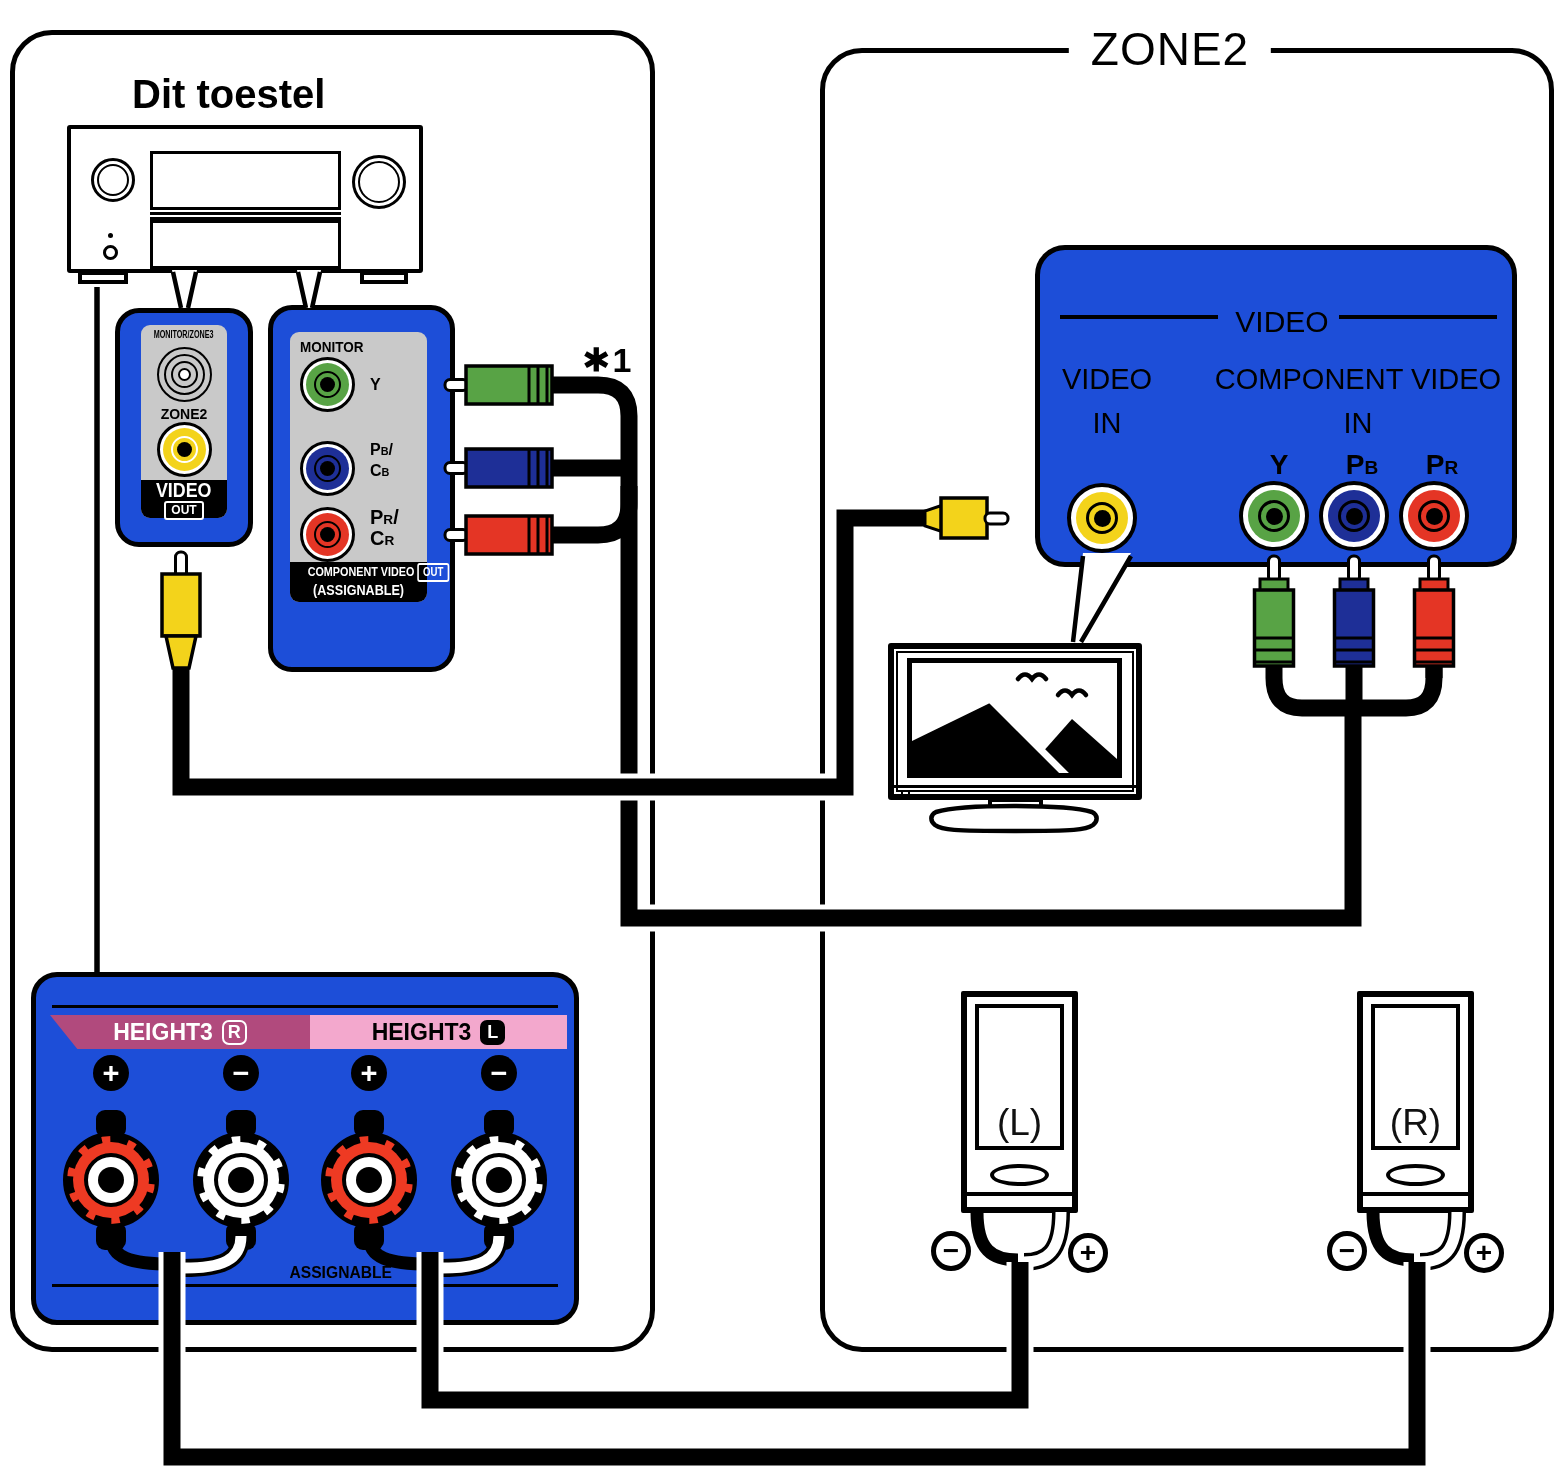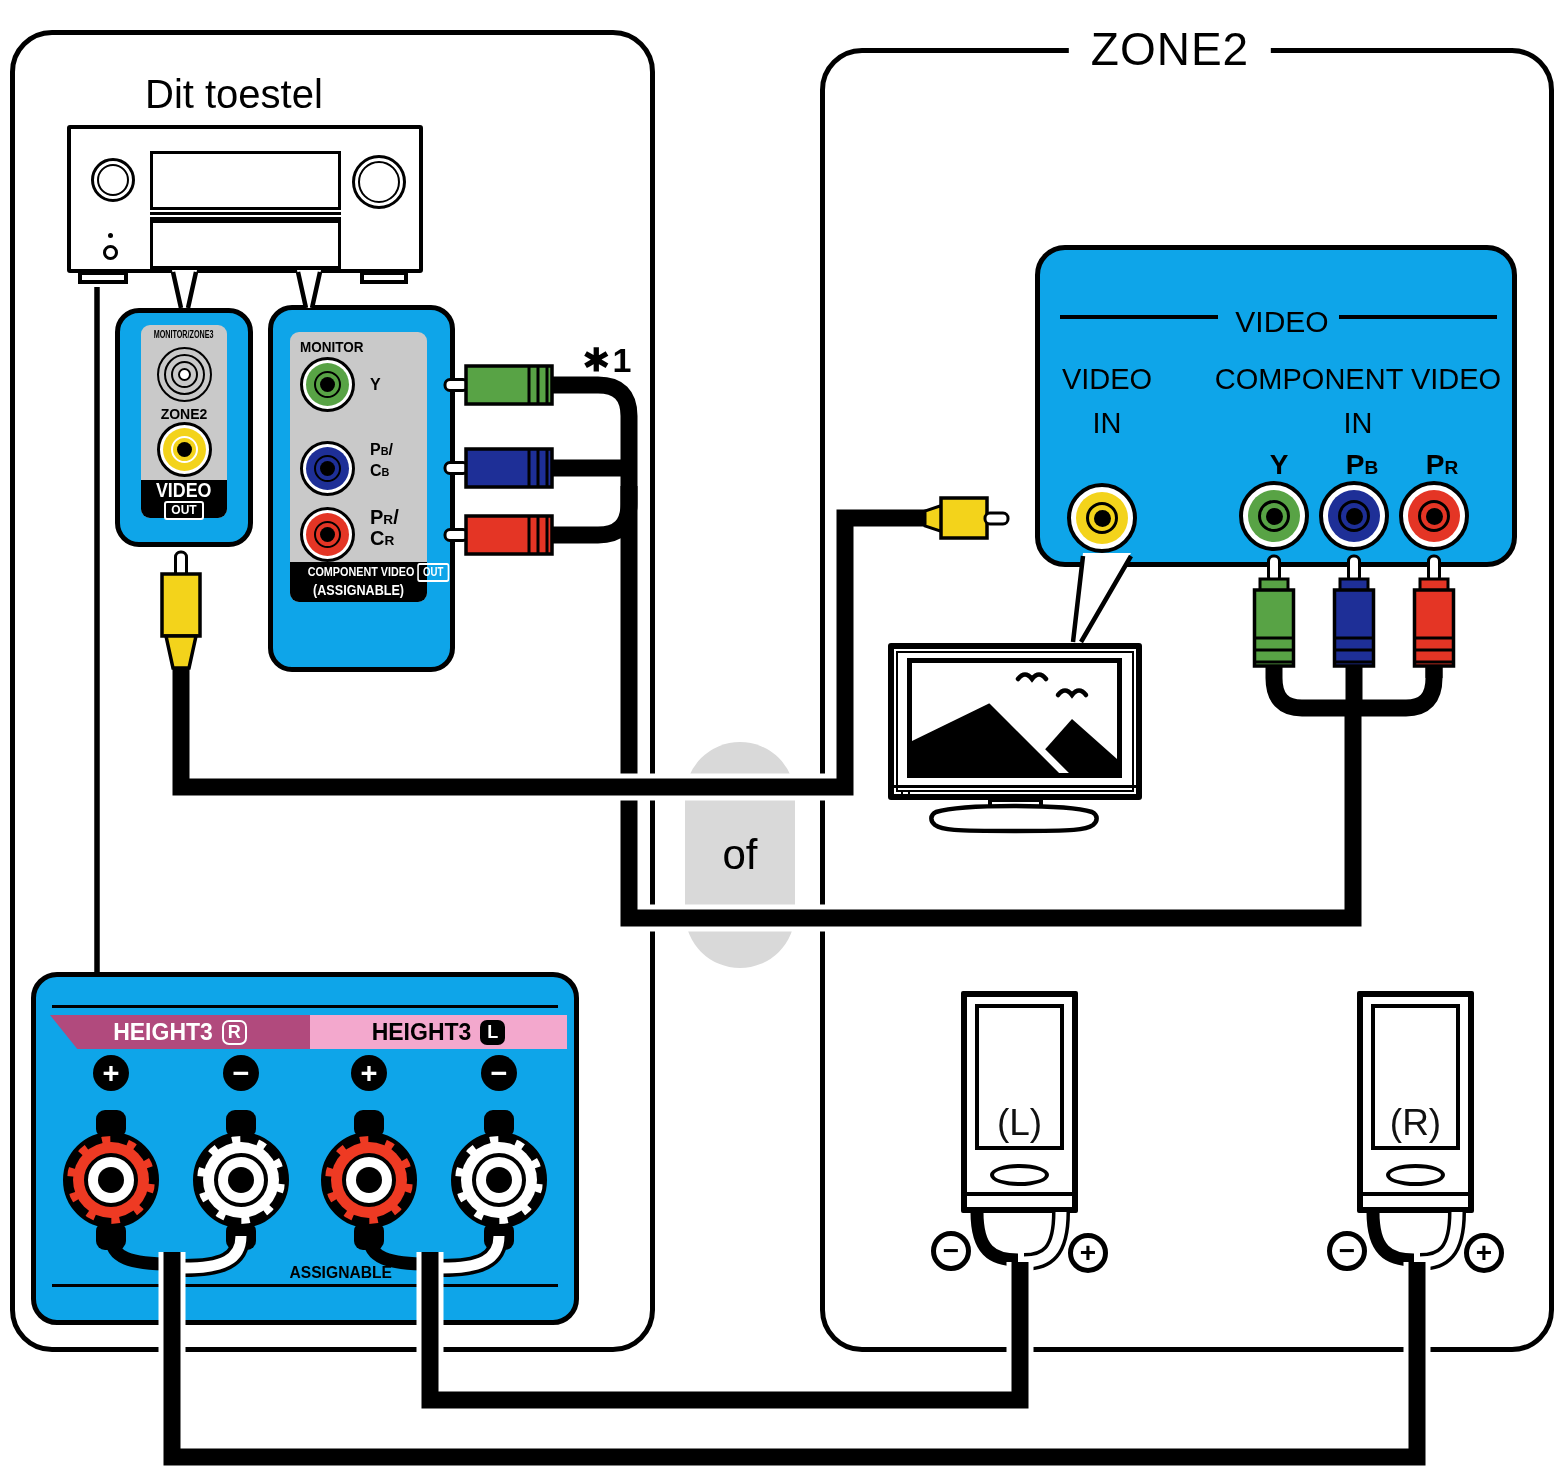--- a/index.html
+++ b/index.html
@@ -10,21 +10,21 @@
   .zonebox{position:absolute;border:5px solid #000;border-radius:42px;box-sizing:border-box;background:transparent;}
   .zonetitle{position:absolute;transform:translateX(-50%);background:#fff;padding:0 22px;
              font-size:46px;letter-spacing:1px;white-space:nowrap;}
   
   .receiver{position:absolute;left:67px;top:125px;width:356px;height:148px;border:4px solid #000;border-radius:3px;box-sizing:border-box;background:#fff;}
   .knob{position:absolute;border:3px solid #000;border-radius:50%;box-sizing:border-box;}
   .knob .inner{position:absolute;inset:3px;border:2.5px solid #000;border-radius:50%;}
   .rcv-rect{position:absolute;border:3px solid #000;box-sizing:border-box;background:#fff;}
   .foot{position:absolute;border:4px solid #000;box-sizing:border-box;background:#fff;height:13px;}
   
-  .panel{position:absolute;background:#0ea5e9;border:5px solid #000;box-sizing:border-box;}
+  .panel{position:absolute;background:#1d4ed8;border:5px solid #000;box-sizing:border-box;}
   .plate{position:absolute;background:#c9c9c9;border-radius:9px;}
   .plate-label{position:absolute;width:100%;text-align:center;font-weight:bold;white-space:nowrap;}
   .squeeze{display:inline-block;transform-origin:center;}
   .footerband{position:absolute;left:0;right:0;bottom:0;background:#000;border-radius:0 0 9px 9px;color:#fff;text-align:center;}
   .out-badge{display:inline-block;border:2.5px solid #fff;border-radius:3px;color:#fff;font-weight:bold;padding:0 5px;line-height:15px;}
   
   .smjack{position:absolute;width:55px;height:55px;border:3.5px solid #000;border-radius:50%;box-sizing:border-box;background:#fff;}
   .smjack .c{position:absolute;inset:3px;border-radius:50%;}
   .smjack .ring{position:absolute;inset:11px;border:2.5px solid #000;border-radius:50%;background:transparent;}
   .smjack .dot{position:absolute;left:50%;top:50%;width:15px;height:15px;margin:-7.5px 0 0 -7.5px;background:#000;border-radius:50%;}
@@ -76,21 +76,21 @@
 </style>
 </head>
 <body>
 
 <div id="stage">
 
   <div class="zonebox" style="left:10px;top:30px;width:645px;height:1322px;"></div>
   <div class="zonebox" style="left:820px;top:48px;width:734px;height:1304px;"></div>
   <div class="zonetitle" style="left:1170px;top:22px;">ZONE2</div>
 
-  <div class="abs" style="left:145px;top:72px;font-size:40px;">Dit toestel</div>
+  <div class="abs" style="left:132px;top:72px;font-size:40px;font-weight:bold;">Dit toestel</div>
   <div class="receiver">
     <div class="knob" style="left:20px;top:29px;width:44px;height:44px;">
         <div class="inner"></div>
       </div>
     <div class="knob" style="left:281px;top:26px;width:54px;height:54px;">
         <div class="inner"></div>
       </div>
     <div class="rcv-rect" style="left:79px;top:22px;width:191px;height:59px;"></div>
     <div class="rcv-rect" style="left:79px;top:83px;width:191px;height:8px;border-left:none;border-right:none;background:#fff;"></div>
     <div class="rcv-rect" style="left:79px;top:91px;width:191px;bottom:0;height:auto;"></div>
@@ -190,23 +190,20 @@
     <div class="c" style="background:#1e2f97;"></div>
       <div class="ring"></div>
       <div class="dot"></div>
   </div>
   <div class="bigjack" style="left:1399px;top:481px;">
     <div class="c" style="background:#e43525;"></div>
       <div class="ring"></div>
       <div class="dot"></div>
   </div>
 
-  <div class="pill">
-      <span>of</span>
-    </div>
 
   <div class="tv">
     <div class="tv-inner"></div>
     <div class="tv-screen">
       <svg width="205" height="110" viewBox="0 0 205 110">
         <path d="M105 118 L160 56 L205 96 L205 118 Z" fill="#000"></path>
         <path d="M-4 118 L-4 76 L78 36 L160 118 Z" fill="#000" stroke="#fff" stroke-width="7"></path>
         <path d="M106 16 q7 -9 14 0 q7 -9 14 0" fill="none" stroke="#000" stroke-width="4.5" stroke-linecap="round"></path>
         <path d="M146 32 q7 -9 14 0 q7 -9 14 0" fill="none" stroke="#000" stroke-width="4.5" stroke-linecap="round"></path>
       </svg>

